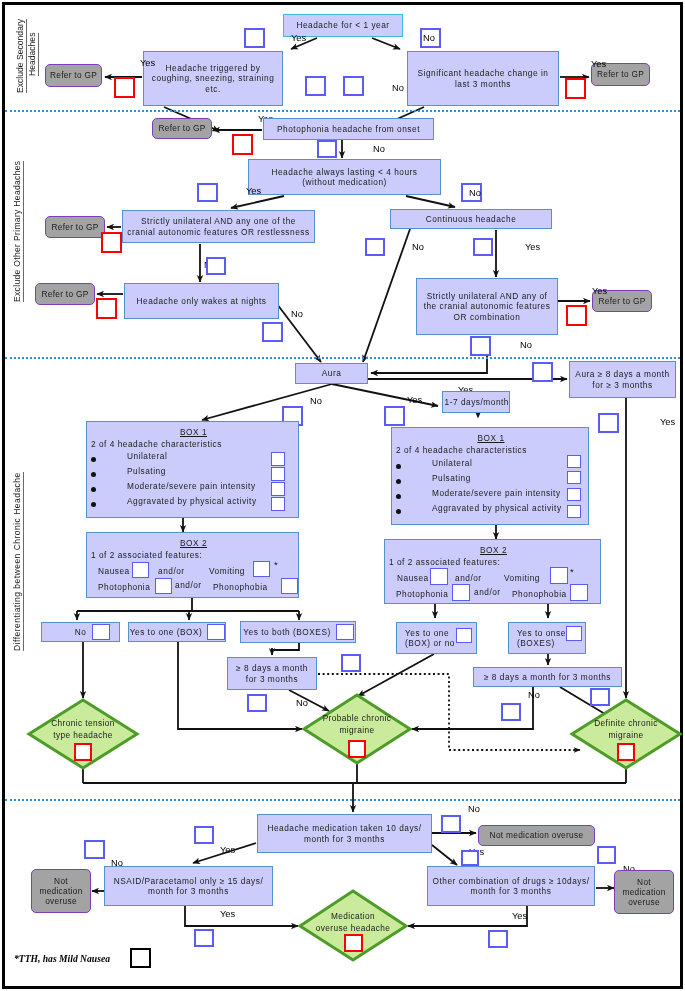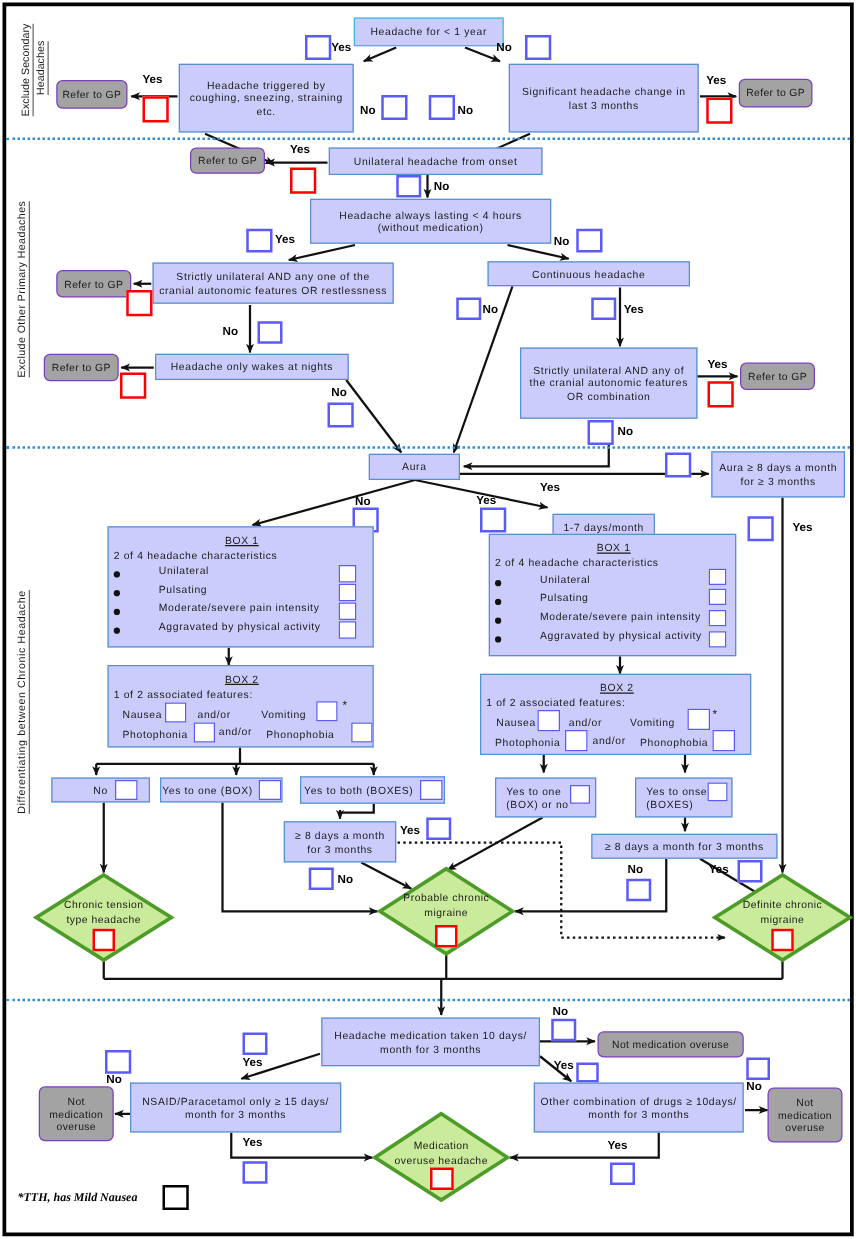--- a/index.html
+++ b/index.html
@@ -6,21 +6,21 @@
 body{width:685px;height:991px;font-family:"Liberation Sans",sans-serif;overflow:hidden;-webkit-font-smoothing:antialiased;}
 #root{position:relative;width:685px;height:991px;background:#fff;}
 #frame{position:absolute;left:2px;top:2px;width:681px;height:987px;border:3px solid #000;box-sizing:border-box;}
 svg#lay{position:absolute;left:0;top:0;width:685px;height:991px;}
 .bx{position:absolute;box-sizing:border-box;background:#ccccfc;border:1px solid #5590cf;display:flex;align-items:center;justify-content:center;text-align:center;color:#1a1a1a;line-height:1.22;font-size:8.3px;letter-spacing:0.52px;}
 .bx.cyan{border-color:#3ebae0;}
 .gp{position:absolute;box-sizing:border-box;background:#a3a3a3;border:1.5px solid #7b3fbd;border-radius:5px;display:flex;align-items:center;justify-content:center;text-align:center;color:#1a1a1a;font-size:8.3px;line-height:1.22;letter-spacing:0.3px;}
 .cb{position:absolute;box-sizing:border-box;border:2px solid #5b5bf5;background:#fff;}
 .rb{position:absolute;box-sizing:border-box;border:2.3px solid #fe0000;background:#fff;}
 .kb{position:absolute;box-sizing:border-box;border:2px solid #000;background:#fff;}
-.lb{position:absolute;font-weight:bold;color:#000;white-space:nowrap;font-size:9.3px;line-height:1;}
+.lb{position:absolute;font-weight:normal;color:#000;white-space:nowrap;font-size:9.3px;line-height:1;padding-left:26px;}
 .vl{position:absolute;white-space:nowrap;transform-origin:0 0;transform:rotate(-90deg);font-size:8.1px;color:#1a1a1a;letter-spacing:-0.15px;line-height:9px;border-bottom:1px solid #6a6a6a;padding-bottom:1px;}
 .bxl{text-align:left;justify-content:flex-start;}
 .u{text-decoration:underline;text-underline-offset:1px;}
 .dlab{position:absolute;text-align:center;font-size:8.3px;line-height:1.5;color:#1a1a1a;letter-spacing:0.4px;}
 .fn{position:absolute;font-family:"Liberation Serif",serif;font-weight:bold;font-style:italic;font-size:9.6px;color:#000;white-space:nowrap;}
 </style>
 </head>
 <body>
 
 <div id="root">
@@ -128,21 +128,21 @@
 <div class="lb" style="left:288px;top:84px;"><span>No</span></div>
 <div class="cb" style="left:305px;top:76px;width:21px;height:20px;"></div>
 <div class="cb" style="left:343px;top:76px;width:21px;height:20px;"></div>
 <div class="lb" style="left:366px;top:84px;"><span>No</span></div>
 <div class="gp" style="left:152px;top:118px;width:60px;height:21px;">
       <span>Refer to GP</span>
     </div>
 <div class="lb" style="left:232px;top:115px;"><span>Yes</span></div>
 <div class="rb" style="left:232px;top:134px;width:21px;height:21px;"></div>
 <div class="bx" style="left:263px;top:118px;width:171px;height:22px;">
-      <span>Unilateral headache from onset</span>
+      <span>Photophonia headache from onset</span>
     </div>
 <div class="cb" style="left:317px;top:140px;width:20px;height:18px;"></div>
 <div class="lb" style="left:347px;top:145px;"><span>No</span></div>
 
 <div class="bx" style="left:248px;top:159px;width:193px;height:36px;">
       <div style="width:100%"><span>Headache always lasting &lt; 4 hours</span><span style="display:block">(without medication)</span></div>
     </div>
 <div class="cb" style="left:197px;top:183px;width:21px;height:19px;"></div>
 <div class="lb" style="left:220px;top:187px;"><span>Yes</span></div>
 <div class="cb" style="left:461px;top:183px;width:21px;height:19px;"></div>
@@ -159,21 +159,21 @@
 <div class="cb" style="left:206px;top:257px;width:20px;height:18px;"></div>
 
 <div class="bx" style="left:390px;top:209px;width:162px;height:20px;">
       <span>Continuous headache</span>
     </div>
 <div class="cb" style="left:365px;top:238px;width:20px;height:18px;"></div>
 <div class="lb" style="left:386px;top:243px;"><span>No</span></div>
 <div class="cb" style="left:473px;top:238px;width:20px;height:18px;"></div>
 <div class="lb" style="left:499px;top:243px;"><span>Yes</span></div>
 
-<div class="bx" style="left:124px;top:283px;width:155px;height:21px;">
+<div class="bx" style="left:124px;top:283px;width:155px;height:36px;">
       <span>Headache only wakes at nights</span>
     </div>
 <div class="gp" style="left:35px;top:283px;width:60px;height:22px;">
       <span>Refer to GP</span>
     </div>
 <div class="rb" style="left:96px;top:298px;width:21px;height:21px;"></div>
 <div class="lb" style="left:265px;top:310px;"><span>No</span></div>
 <div class="cb" style="left:262px;top:322px;width:21px;height:20px;"></div>
 
 <div class="bx" style="left:416px;top:278px;width:142px;height:57px;">
@@ -187,21 +187,21 @@
 <div class="cb" style="left:470px;top:336px;width:21px;height:20px;"></div>
 <div class="lb" style="left:494px;top:341px;"><span>No</span></div>
 <div class="bx" style="left:295px;top:363px;width:73px;height:21px;">
       <span>Aura</span>
     </div>
 <div class="bx" style="left:569px;top:361px;width:107px;height:37px;">
       <div style="width:100%"><span>Aura ≥ 8 days a month</span><span style="display:block">for ≥ 3 months</span></div>
     </div>
 <div class="cb" style="left:532px;top:362px;width:21px;height:20px;"></div>
 <div class="lb" style="left:432px;top:386px;"><span>Yes</span></div>
-<div class="bx" style="left:442px;top:411px;width:82px;height:22px;">
+<div class="bx" style="left:442px;top:391px;width:68px;height:22px;justify-content:flex-end;">
       <span>1-7 days/month</span>
     </div>
 <div class="lb" style="left:381px;top:396px;"><span>Yes</span></div>
 <div class="cb" style="left:384px;top:406px;width:21px;height:20px;"></div>
 <div class="lb" style="left:284px;top:397px;"><span>No</span></div>
 <div class="cb" style="left:282px;top:406px;width:21px;height:20px;"></div>
 <div class="cb" style="left:598px;top:413px;width:21px;height:20px;"></div>
 <div class="lb" style="left:634px;top:418px;"><span>Yes</span></div>
 
 <div class="bx bxl" style="left:86px;top:421px;width:213px;height:97px;display:block;position:absolute;">

